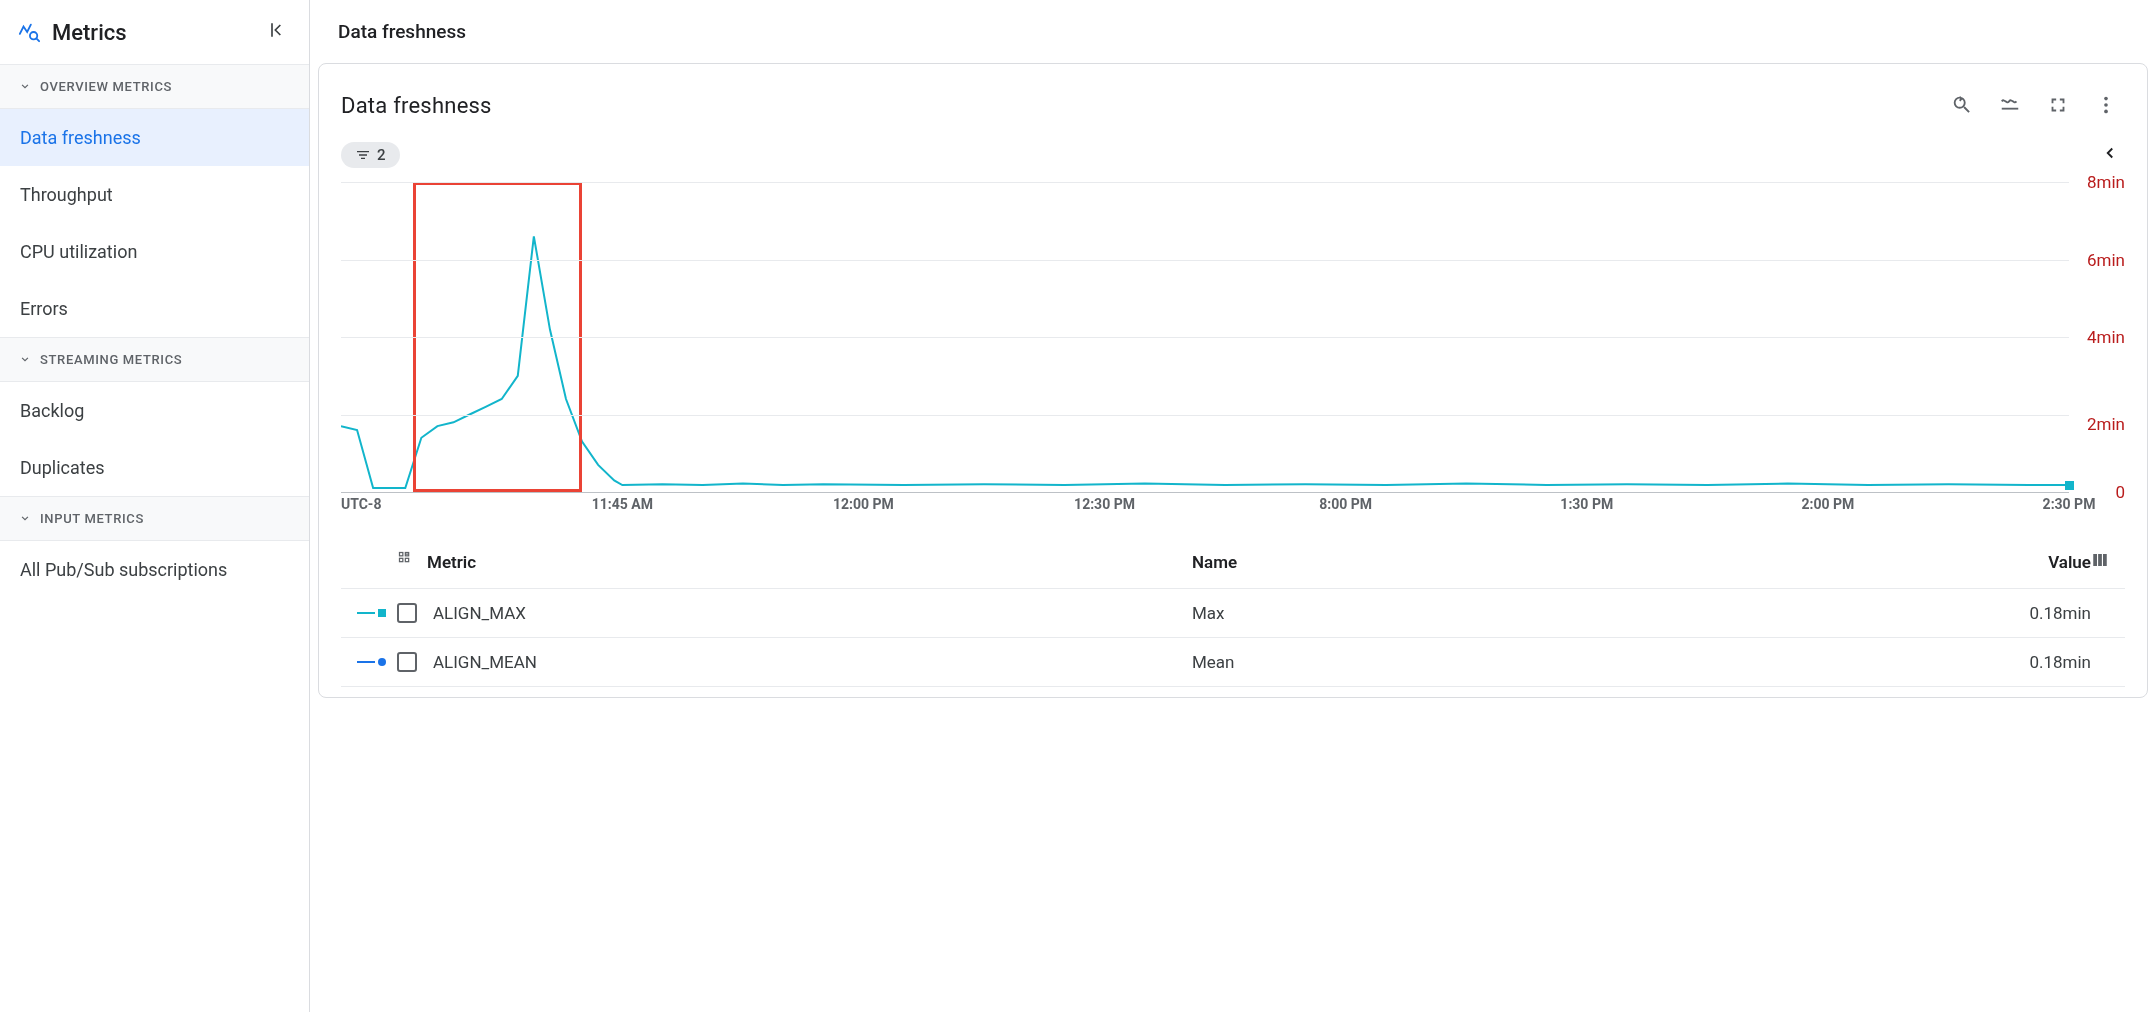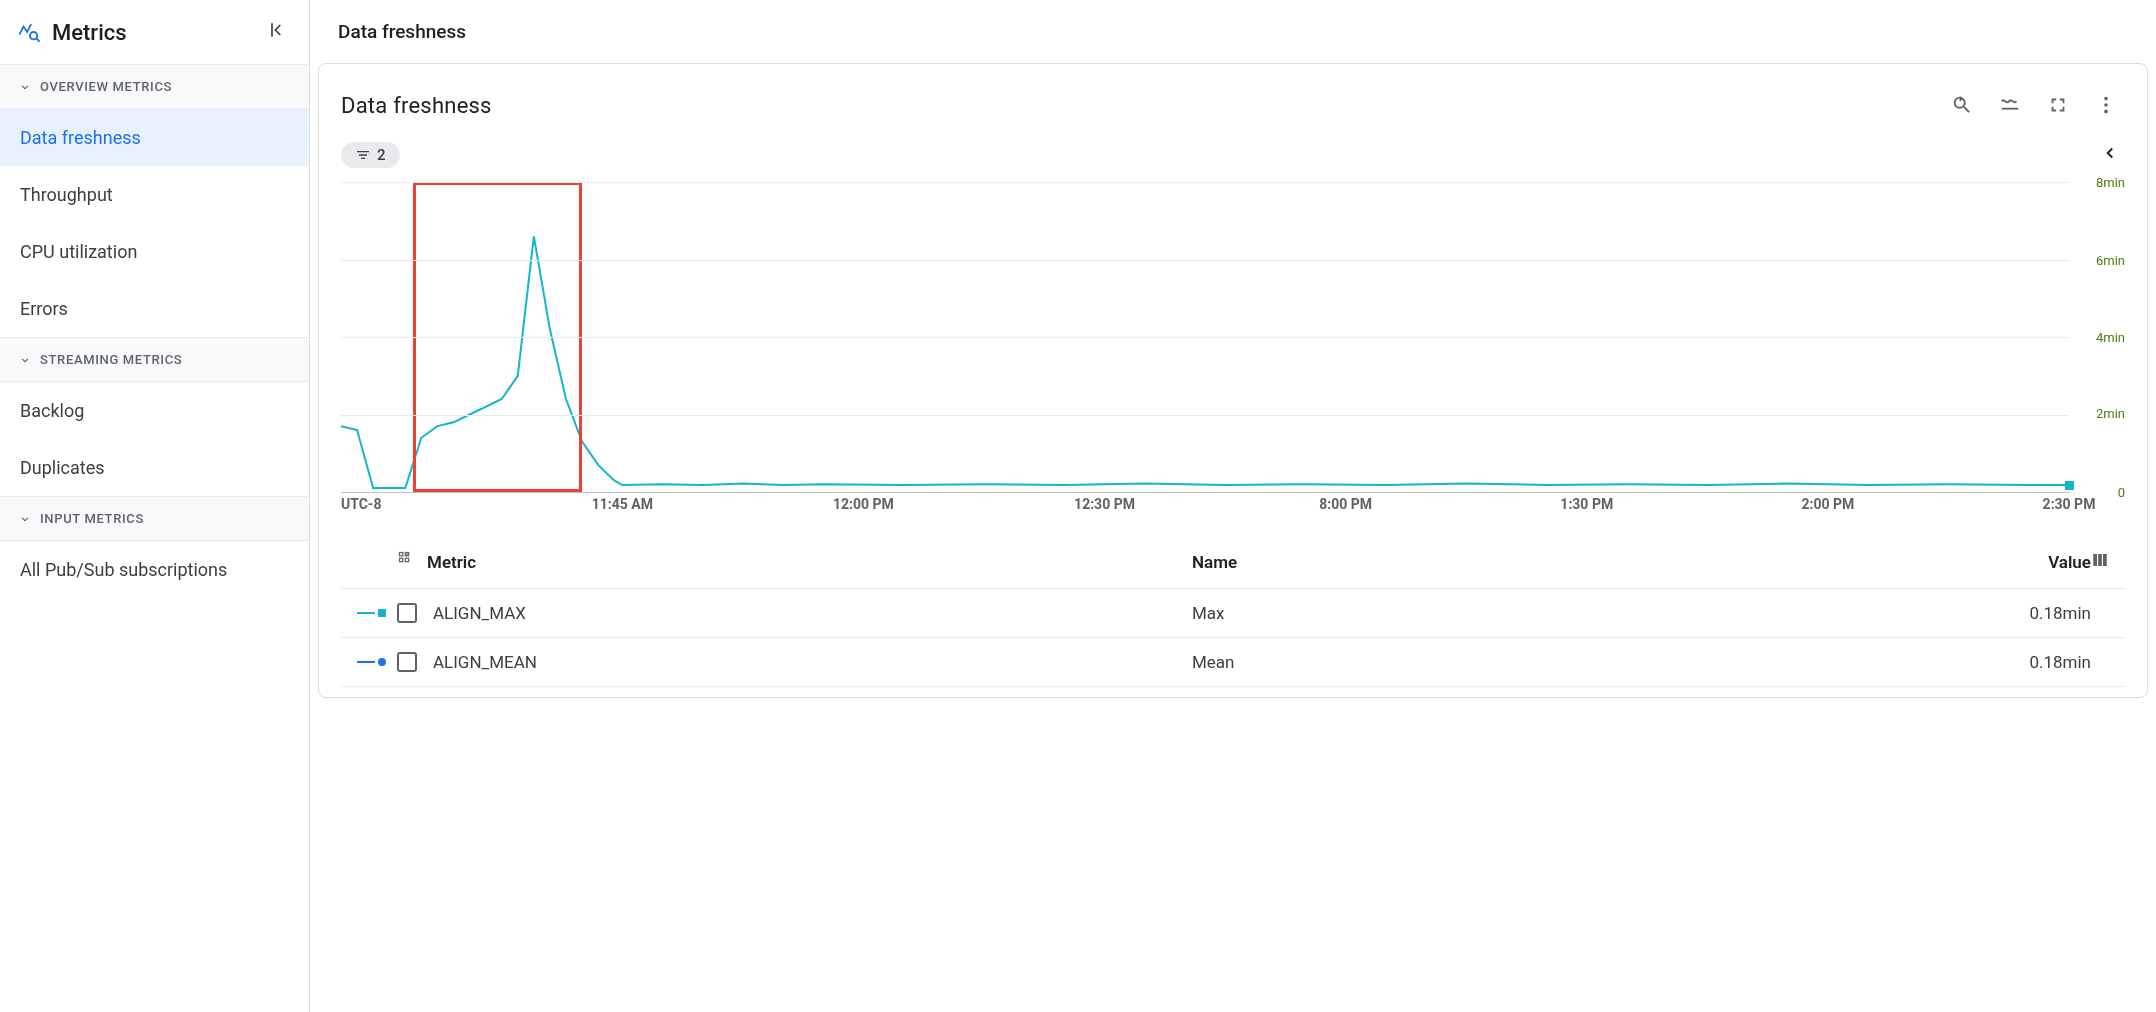--- a/index.html
+++ b/index.html
@@ -6,21 +6,21 @@
     body { font-family: 'Google Sans', Roboto, Arial, sans-serif; background: #fff; color: #202124; height: 100vh; overflow: hidden; }
 
     .layout { display: flex; height: 100%; }
 
     
     .sidebar { width: 310px; border-right: 1px solid #dadce0; background: #fff; display: flex; flex-direction: column; }
     .sidebar-header { display: flex; align-items: center; padding: 16px 18px; gap: 12px; }
     .sidebar-header .title { font-size: 22px; font-weight: 500; flex: 1; }
     .sidebar-header .collapse { cursor: pointer; padding: 4px; }
     .metrics-icon { width: 22px; height: 22px; }
-    .section-header { display: flex; align-items: flex-end; gap: 8px; font-size: 13px; font-weight: 500; letter-spacing: .05em; color: #5f6368; padding: 14px 18px; background: #f8f9fa; border-top: 1px solid #e8eaed; border-bottom: 1px solid #e8eaed; cursor: pointer; }
+    .section-header { display: flex; align-items: flex-start; gap: 8px; font-size: 13px; font-weight: 500; letter-spacing: .05em; color: #5f6368; padding: 14px 18px; background: #f8f9fa; border-top: 1px solid #e8eaed; border-bottom: 1px solid #e8eaed; cursor: pointer; }
     .section-header svg { width: 14px; height: 14px; }
     .nav-item { font-size: 18px; padding: 18px 20px; cursor: pointer; color: #3c4043; }
     .nav-item.active { background: #e8f0fe; color: #1a73e8; }
 
     
     .main { flex: 1; display: flex; flex-direction: column; overflow: auto; }
     .page-title { font-size: 19px; font-weight: 500; padding: 20px 28px; }
     .card { margin: 0 8px 12px 8px; border: 1px solid #dadce0; border-radius: 8px; padding: 22px 22px 10px 22px; display: flex; flex-direction: column; }
     .card-header { display: flex; align-items: center; gap: 10px; }
     .card-title { font-size: 22px; font-weight: 400; letter-spacing: .01em; }
@@ -28,21 +28,21 @@
     .icon-btn { width: 38px; height: 38px; display: flex; align-items: center; justify-content: center; border-radius: 50%; cursor: pointer; color: #5f6368; }
     .icon-btn svg { width: 22px; height: 22px; }
 
     .filter-row { display: flex; align-items: center; margin-top: 14px; }
     .chip { display: inline-flex; align-items: center; gap: 6px; background: #e8eaed; border-radius: 16px; padding: 4px 14px; font-size: 15px; font-weight: 500; color: #3c4043; cursor: pointer; }
     .chip svg { width: 16px; height: 16px; }
     .collapse-right { margin-left: auto; padding: 6px; cursor: pointer; }
 
     .chart-wrap { position: relative; margin: 10px 0 0 0; }
     .y-grid { position: absolute; left: 0; right: 56px; height: 1px; background: #e8eaed; }
-    .y-label { position: absolute; right: 0; font-size: 13px; color: #4d7c0f; transform: translateY(-50%); }
+    .y-label { position: absolute; right: 0; font-size: 17px; color: #b91c1c; transform: translateY(-50%); }
     .plot { position: relative; height: 310px; margin-right: 56px; }
     .plot svg { position: absolute; inset: 0; width: 100%; height: 100%; }
     .highlight-box { position: absolute; border: 3px solid #ea4335; pointer-events: none; }
     .plot-end-marker { position: absolute; width: 9px; height: 9px; background: #12b5cb; }
 
     .x-axis { position: relative; height: 24px; margin-top: 4px; margin-right: 56px; font-weight: bold; }
     .x-tick { position: absolute; font-size: 14px; color: #5f6368; transform: translateX(-50%); white-space: nowrap; }
     .x-tick.tz { transform: none; left: 0; }
 
     .table { margin-top: 16px; margin-left: 0; margin-right: 0; }
@@ -176,21 +176,21 @@
             <div class="x-tick tz">UTC-8</div>
             <div class="x-tick" style="left: 16.2791%;">11:45 AM</div>
             <div class="x-tick" style="left: 30.2326%;">12:00 PM</div>
             <div class="x-tick" style="left: 44.186%;">12:30 PM</div>
             <div class="x-tick" style="left: 58.1395%;">8:00 PM</div>
             <div class="x-tick" style="left: 72.093%;">1:30 PM</div>
             <div class="x-tick" style="left: 86.0465%;">2:00 PM</div>
             <div class="x-tick" style="left: 100%;">2:30 PM</div>
           </div>
       <div class="y-label" style="top: 310px;">0</div>
-          <div class="y-label" style="top: 231px;">2min</div>
+          <div class="y-label" style="top: 242px;">2min</div>
           <div class="y-label" style="top: 155px;">4min</div>
           <div class="y-label" style="top: 77.5px;">6min</div>
           <div class="y-label" style="top: 0px;">8min</div>
         </div>
 
       <div class="table">
         <div class="thead">
           <div></div>
           <div class="apps-icon">
             <svg viewBox="0 0 24 24">

